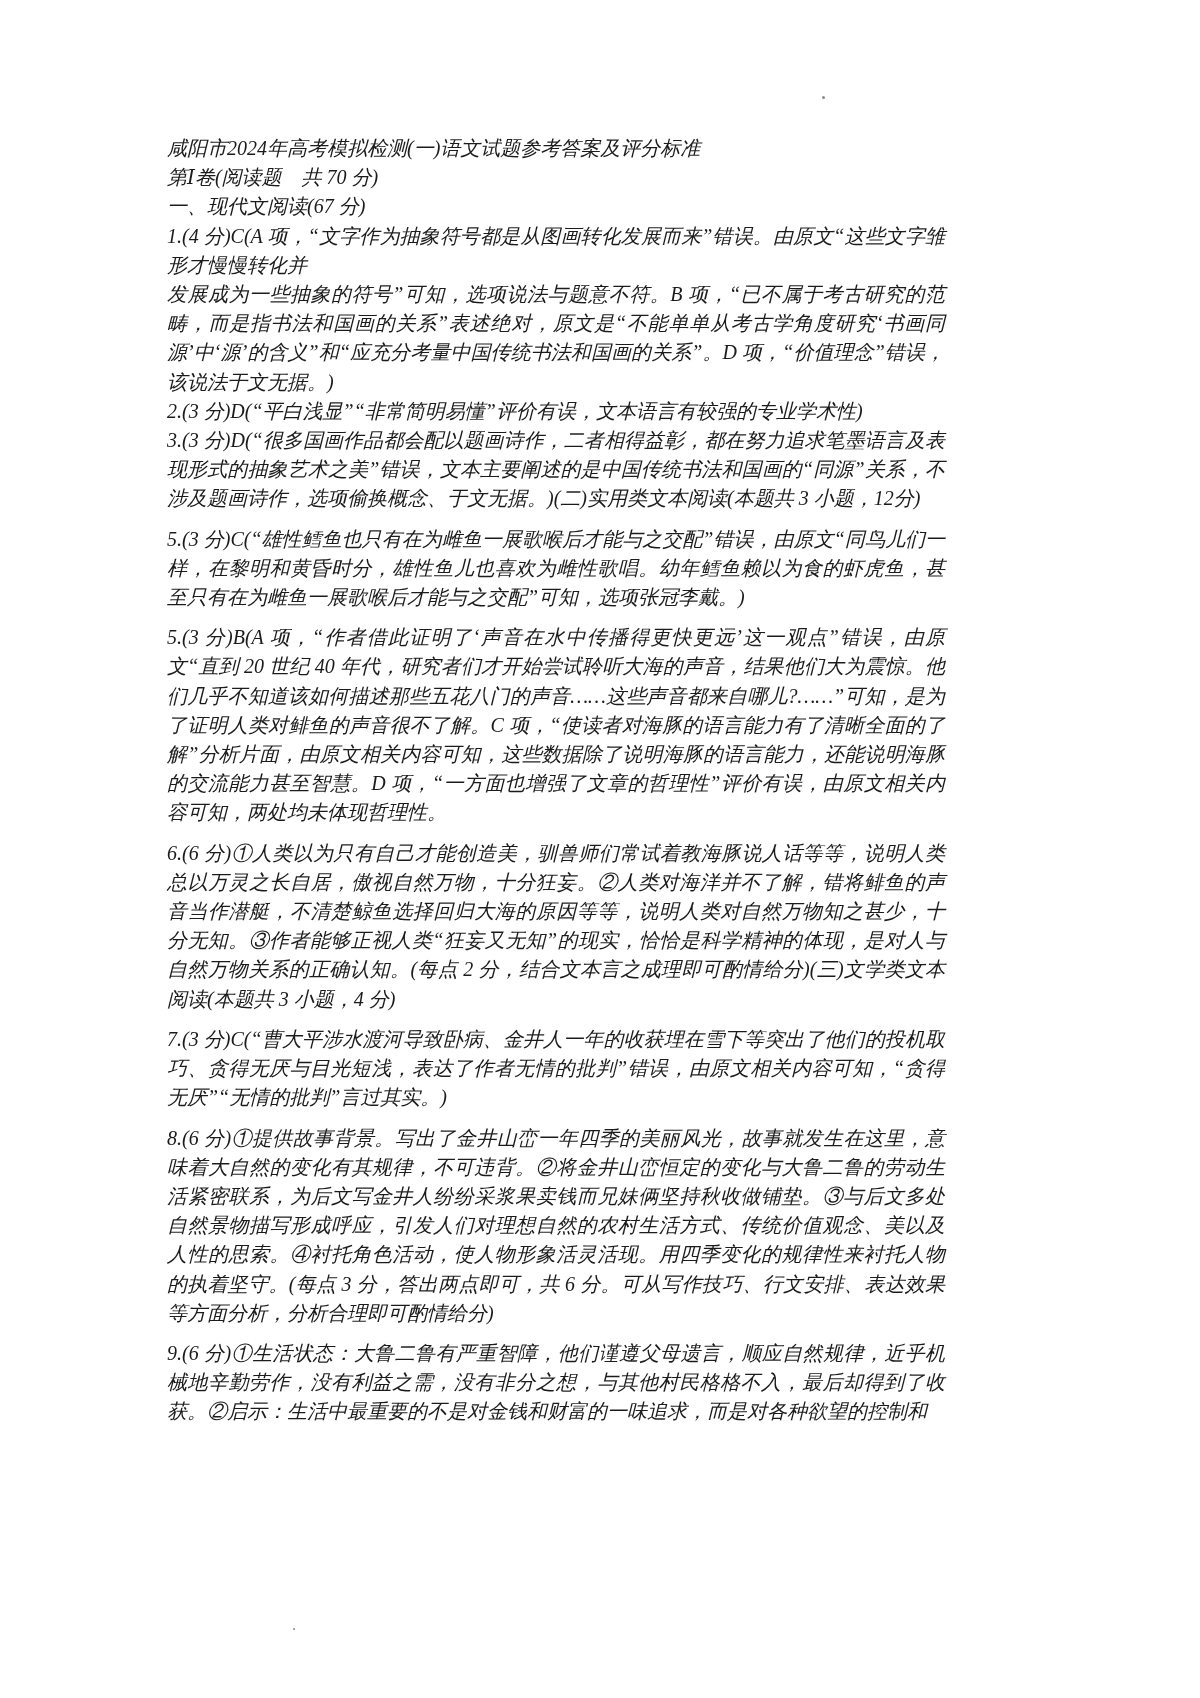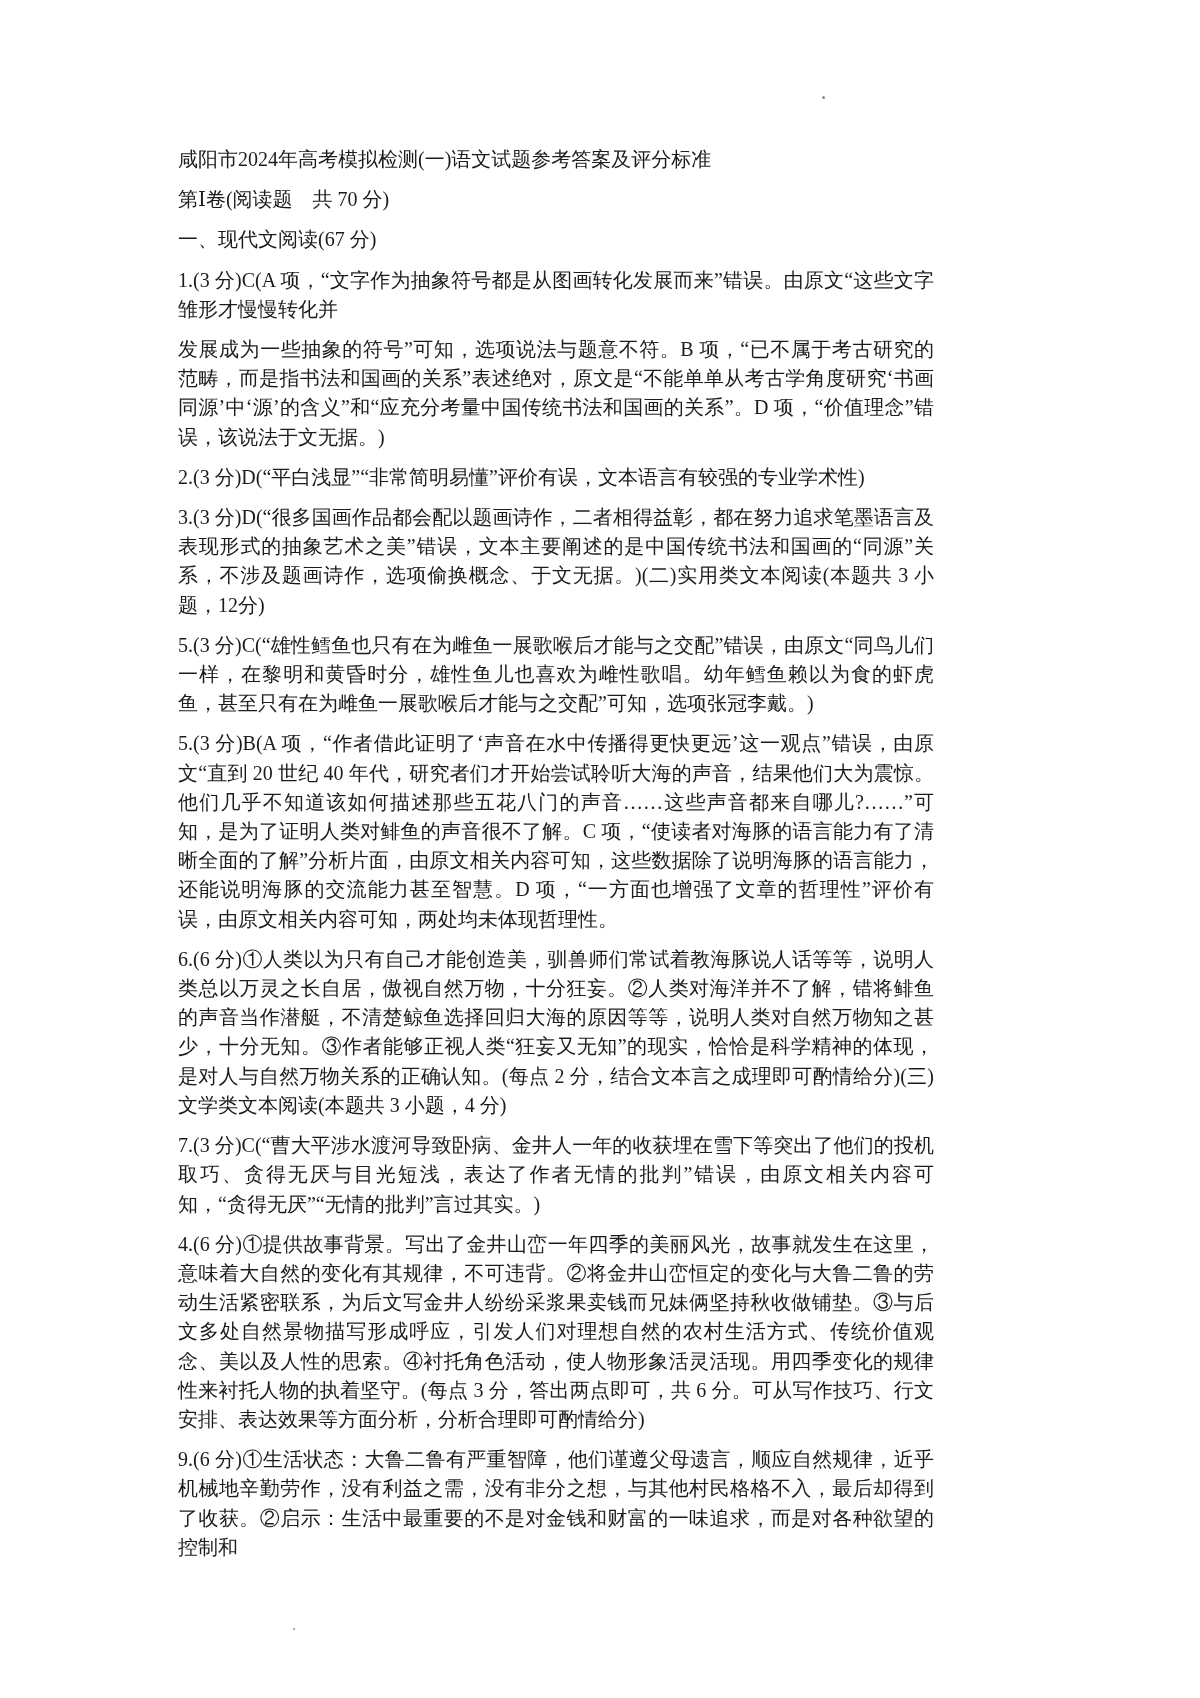--- a/index.html
+++ b/index.html
@@ -17,26 +17,27 @@
       overflow: hidden;
       color: #1b1b1b;
     }
     .content {
       position: absolute;
       left: 167px;
       top: 134px;
       width: 778px;
     }
     .para {
-      margin: 11px;
+      margin: 0;
       font-size: 20px;
       line-height: 29.2px;
       text-align: justify;
       text-justify: inter-ideograph;
       word-break: break-all;
+      font-style: italic;
     }
     .spaced { margin-top: 11px; }
     .artifact-dot {
       position: absolute;
       width: 3px;
       height: 3px;
       border-radius: 50%;
       background: #8a8a8a;
     }
     .dot-top { left: 822px; top: 96px; }
@@ -51,37 +52,37 @@
 
   <div class="content">
 
     <p class="para">咸阳市2024年高考模拟检测(一)语文试题参考答案及评分标准</p>
 
     <p class="para">第Ⅰ卷(阅读题　共 70 分)</p>
 
     <p class="para">一、现代文阅读(67 分)</p>
 
 
-    <p class="para">1.(3 分)C(A 项，“文字作为抽象符号都是从图画转化发展而来”错误。由原文“这些文字雏形才慢慢转化并</p>
+    <p class="para">1.(4 分)C(A 项，“文字作为抽象符号都是从图画转化发展而来”错误。由原文“这些文字雏形才慢慢转化并</p>
 
     <p class="para">发展成为一些抽象的符号”可知，选项说法与题意不符。B 项，“已不属于考古研究的范畴，而是指书法和国画的关系”表述绝对，原文是“不能单单从考古学角度研究‘书画同源’中‘源’的含义”和“应充分考量中国传统书法和国画的关系”。D 项，“价值理念”错误，该说法于文无据。)</p>
 
     <p class="para">2.(3 分)D(“平白浅显”“非常简明易懂”评价有误，文本语言有较强的专业学术性)</p>
 
     <p class="para">3.(3 分)D(“很多国画作品都会配以题画诗作，二者相得益彰，都在努力追求笔墨语言及表现形式的抽象艺术之美”错误，文本主要阐述的是中国传统书法和国画的“同源”关系，不涉及题画诗作，选项偷换概念、于文无据。)(二)实用类文本阅读(本题共 3 小题，12分)</p>
 
     <p class="para spaced">5.(3 分)C(“雄性鳕鱼也只有在为雌鱼一展歌喉后才能与之交配”错误，由原文“同鸟儿们一样，在黎明和黄昏时分，雄性鱼儿也喜欢为雌性歌唱。幼年鳕鱼赖以为食的虾虎鱼，甚至只有在为雌鱼一展歌喉后才能与之交配”可知，选项张冠李戴。)</p>
 
     <p class="para spaced">5.(3 分)B(A 项，“作者借此证明了‘声音在水中传播得更快更远’这一观点”错误，由原文“直到 20 世纪 40 年代，研究者们才开始尝试聆听大海的声音，结果他们大为震惊。他们几乎不知道该如何描述那些五花八门的声音……这些声音都来自哪儿?……”可知，是为了证明人类对鲱鱼的声音很不了解。C 项，“使读者对海豚的语言能力有了清晰全面的了解”分析片面，由原文相关内容可知，这些数据除了说明海豚的语言能力，还能说明海豚的交流能力甚至智慧。D 项，“一方面也增强了文章的哲理性”评价有误，由原文相关内容可知，两处均未体现哲理性。</p>
 
     <p class="para spaced">6.(6 分)①人类以为只有自己才能创造美，驯兽师们常试着教海豚说人话等等，说明人类总以万灵之长自居，傲视自然万物，十分狂妄。②人类对海洋并不了解，错将鲱鱼的声音当作潜艇，不清楚鲸鱼选择回归大海的原因等等，说明人类对自然万物知之甚少，十分无知。③作者能够正视人类“狂妄又无知”的现实，恰恰是科学精神的体现，是对人与自然万物关系的正确认知。(每点 2 分，结合文本言之成理即可酌情给分)(三)文学类文本阅读(本题共 3 小题，4 分)</p>
 
     <p class="para spaced">7.(3 分)C(“曹大平涉水渡河导致卧病、金井人一年的收获埋在雪下等突出了他们的投机取巧、贪得无厌与目光短浅，表达了作者无情的批判”错误，由原文相关内容可知，“贪得无厌”“无情的批判”言过其实。)</p>
 
-    <p class="para spaced">4.(6 分)①提供故事背景。写出了金井山峦一年四季的美丽风光，故事就发生在这里，意味着大自然的变化有其规律，不可违背。②将金井山峦恒定的变化与大鲁二鲁的劳动生活紧密联系，为后文写金井人纷纷采浆果卖钱而兄妹俩坚持秋收做铺垫。③与后文多处自然景物描写形成呼应，引发人们对理想自然的农村生活方式、传统价值观念、美以及人性的思索。④衬托角色活动，使人物形象活灵活现。用四季变化的规律性来衬托人物的执着坚守。(每点 3 分，答出两点即可，共 6 分。可从写作技巧、行文安排、表达效果等方面分析，分析合理即可酌情给分)</p>
+    <p class="para spaced">8.(6 分)①提供故事背景。写出了金井山峦一年四季的美丽风光，故事就发生在这里，意味着大自然的变化有其规律，不可违背。②将金井山峦恒定的变化与大鲁二鲁的劳动生活紧密联系，为后文写金井人纷纷采浆果卖钱而兄妹俩坚持秋收做铺垫。③与后文多处自然景物描写形成呼应，引发人们对理想自然的农村生活方式、传统价值观念、美以及人性的思索。④衬托角色活动，使人物形象活灵活现。用四季变化的规律性来衬托人物的执着坚守。(每点 3 分，答出两点即可，共 6 分。可从写作技巧、行文安排、表达效果等方面分析，分析合理即可酌情给分)</p>
 
     <p class="para spaced">9.(6 分)①生活状态：大鲁二鲁有严重智障，他们谨遵父母遗言，顺应自然规律，近乎机械地辛勤劳作，没有利益之需，没有非分之想，与其他村民格格不入，最后却得到了收获。②启示：生活中最重要的不是对金钱和财富的一味追求，而是对各种欲望的控制和</p>
 
   </div>
 
   <span class="artifact-dot dot-bottom"></span>
 
 </div>
 
 </body></html>

